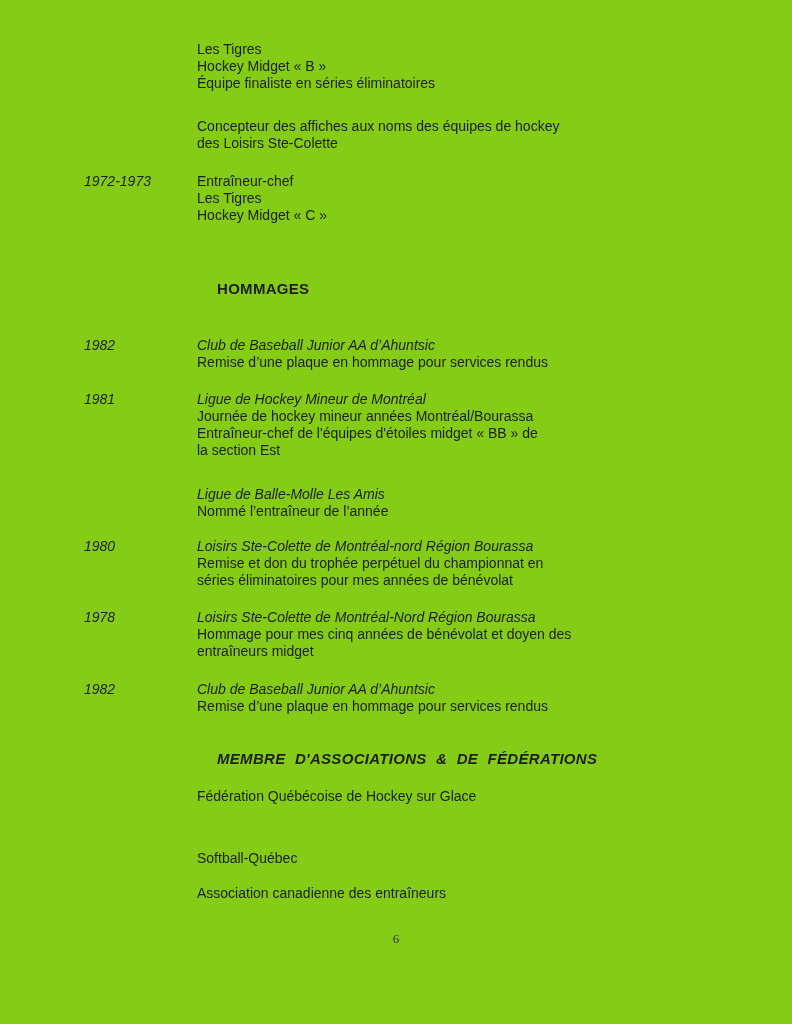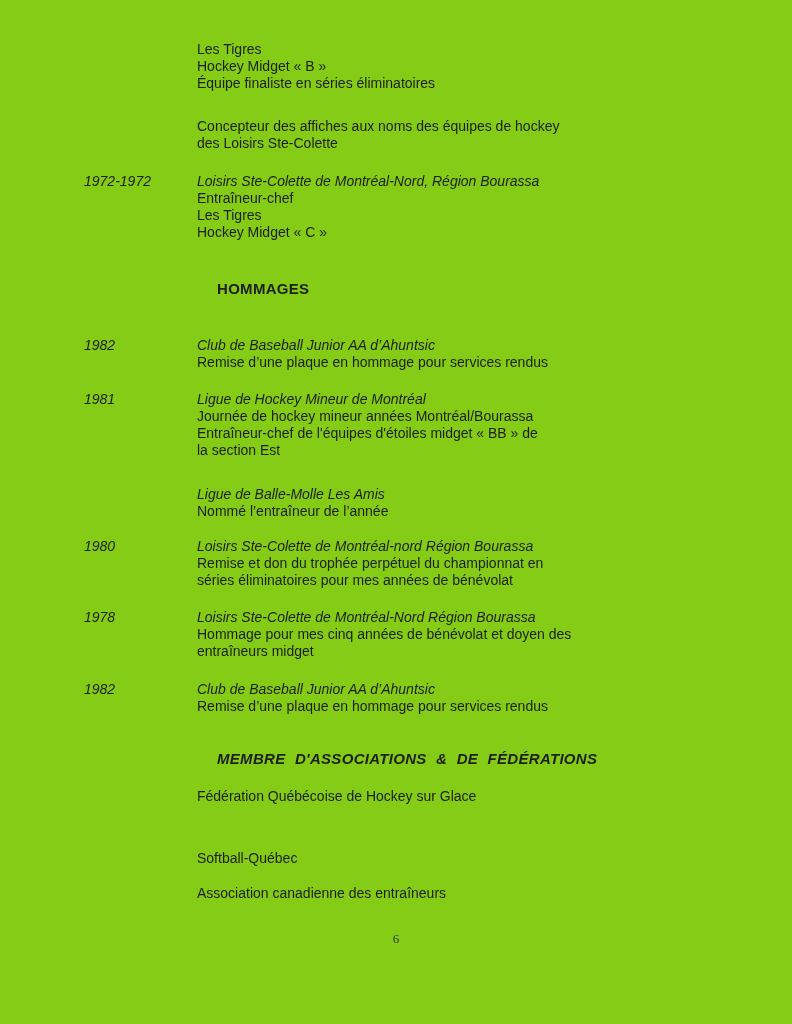--- a/index.html
+++ b/index.html
@@ -52,23 +52,22 @@
     <div class="line">Hockey Midget « B »</div>
     <div class="line">Équipe finaliste en séries éliminatoires</div>
   </div>
 
   <div class="block" style="top:118px">
     <div class="line">Concepteur des affiches aux noms des équipes de hockey</div>
     <div class="line">des Loisirs Ste-Colette</div>
   </div>
 
   <div class="entry" style="top:173px">
-    <div class="date">1972-1972</div>
+    <div class="date">1972-1973</div>
     <div class="body">
-      <div class="line title">Loisirs Ste-Colette de Montréal-Nord, Région Bourassa</div>
       <div class="line">Entraîneur-chef</div>
       <div class="line">Les Tigres</div>
       <div class="line">Hockey Midget « C »</div>
     </div>
   </div>
 
   <div class="heading" style="top:280px">HOMMAGES</div>
 
   <div class="entry" style="top:337px">
     <div class="date">1982</div>

